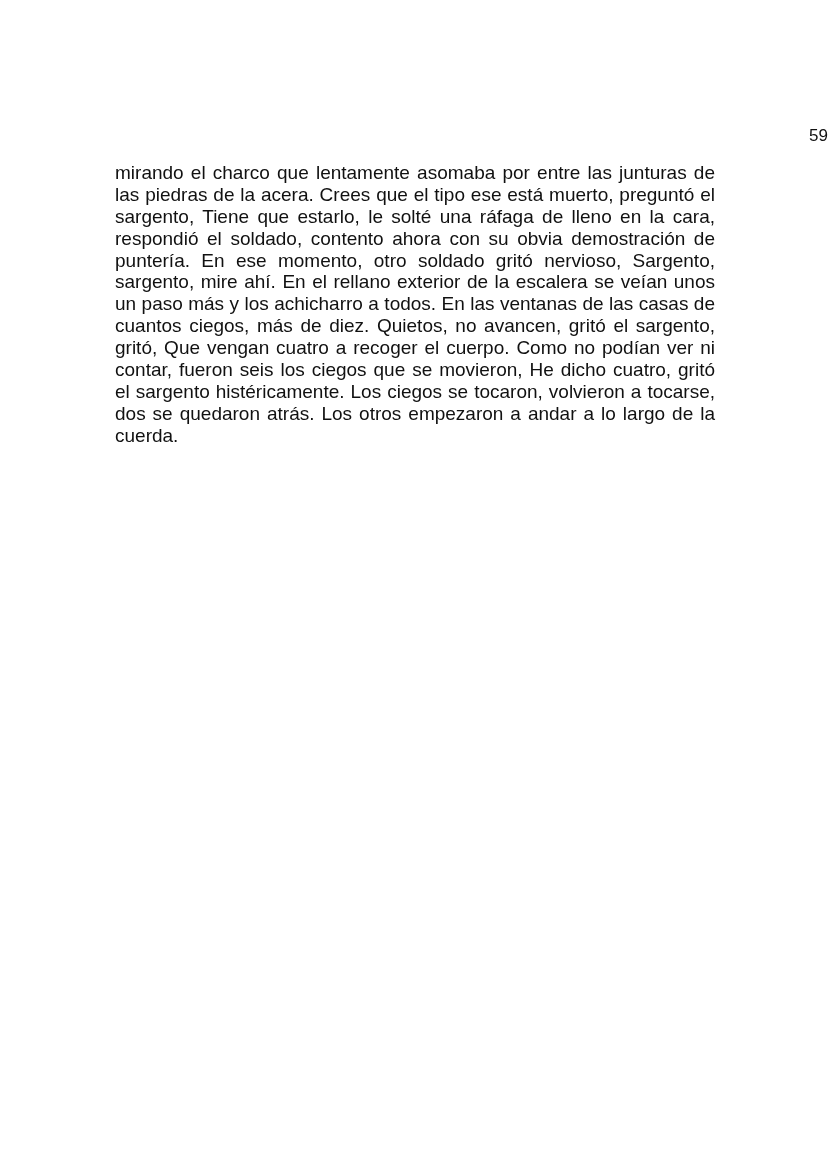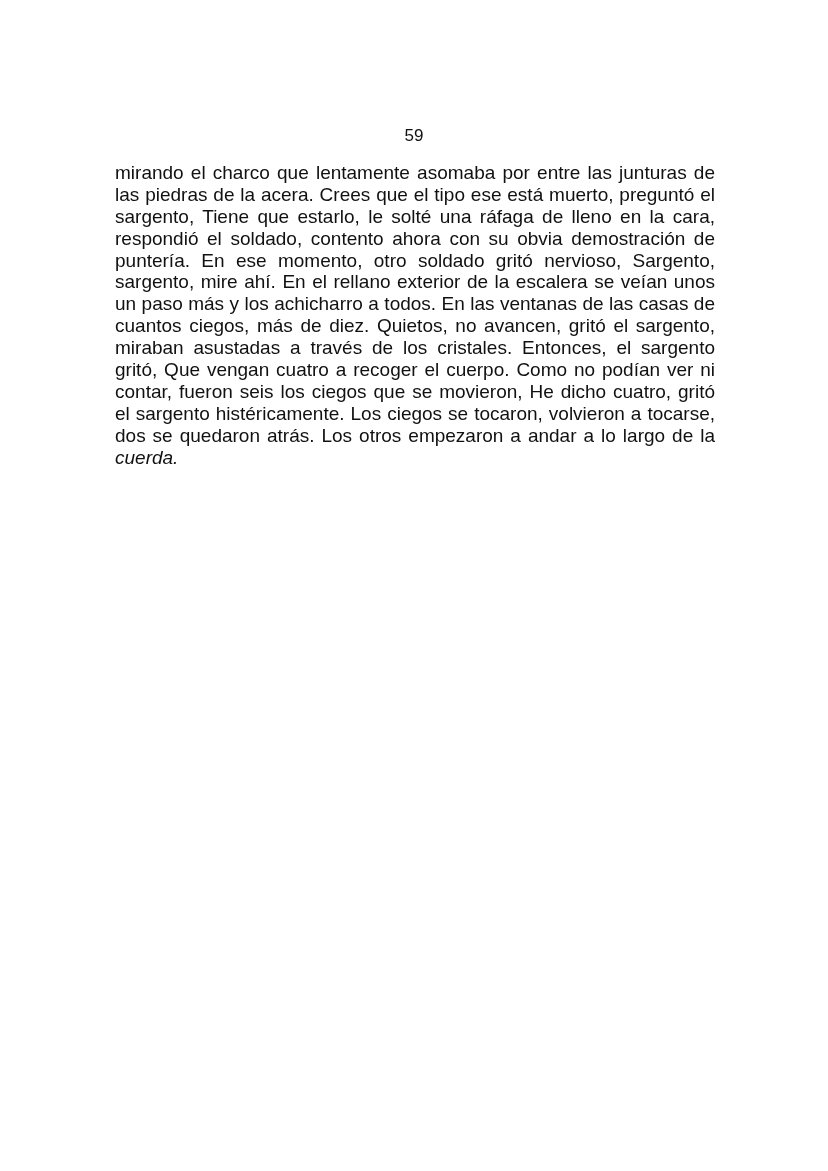--- a/index.html
+++ b/index.html
@@ -13,21 +13,21 @@
       position: relative;
       overflow: hidden;
       font-family: "Liberation Sans", sans-serif;
       color: #111111;
     }
     .page-number {
       position: absolute;
       top: 126px;
       left: 0;
       width: 828px;
-      text-align: center;
+      text-align: right;
       font-size: 17px;
       line-height: 20px;
     }
     .body-text {
       position: absolute;
       top: 162px;
       left: 115px;
       width: 600px;
       margin: 0;
     }
@@ -35,38 +35,36 @@
       display: block;
       font-size: 19px;
       line-height: 21.9px;
       height: 21.9px;
       white-space: nowrap;
       text-align: justify;
       text-align-last: justify;
     }
     .line.last {
       text-align-last: left;
-      font-style: italic;
     }
   </style>
 </head>
 <body>
 
 <div>
   <div class="page-number">59</div>
 
   <div class="body-text">
     <span class="line" style="white-space: normal;">mirando el charco que lentamente asomaba por entre las junturas de</span>
     <span class="line" style="white-space: normal;">las piedras de la acera. Crees que el tipo ese está muerto, preguntó el</span>
     <span class="line" style="white-space: normal;">sargento, Tiene que estarlo, le solté una ráfaga de lleno en la cara,</span>
     <span class="line" style="white-space: normal;">respondió el soldado, contento ahora con su obvia demostración de</span>
     <span class="line" style="white-space: normal;">puntería. En ese momento, otro soldado gritó nervioso, Sargento,</span>
     <span class="line" style="white-space: normal;">sargento, mire ahí. En el rellano exterior de la escalera se veían unos</span>
     <span class="line" style="white-space: normal;">un paso más y los achicharro a todos. En las ventanas de las casas de</span>
     <span class="line" style="white-space: normal;">cuantos ciegos, más de diez. Quietos, no avancen, gritó el sargento,</span>
-    <span class="line" style="white-space: normal;">miraban asustadas a través de los cristales. Entonces, el sargento</span>
     <span class="line" style="white-space: normal;">gritó, Que vengan cuatro a recoger el cuerpo. Como no podían ver ni</span>
     <span class="line" style="white-space: normal;">contar, fueron seis los ciegos que se movieron, He dicho cuatro, gritó</span>
     <span class="line" style="white-space: normal;">el sargento histéricamente. Los ciegos se tocaron, volvieron a tocarse,</span>
     <span class="line" style="white-space: normal;">dos se quedaron atrás. Los otros empezaron a andar a lo largo de la</span>
     <span class="line last">cuerda.</span>
   </div>
 </div>
 
 </body></html>

